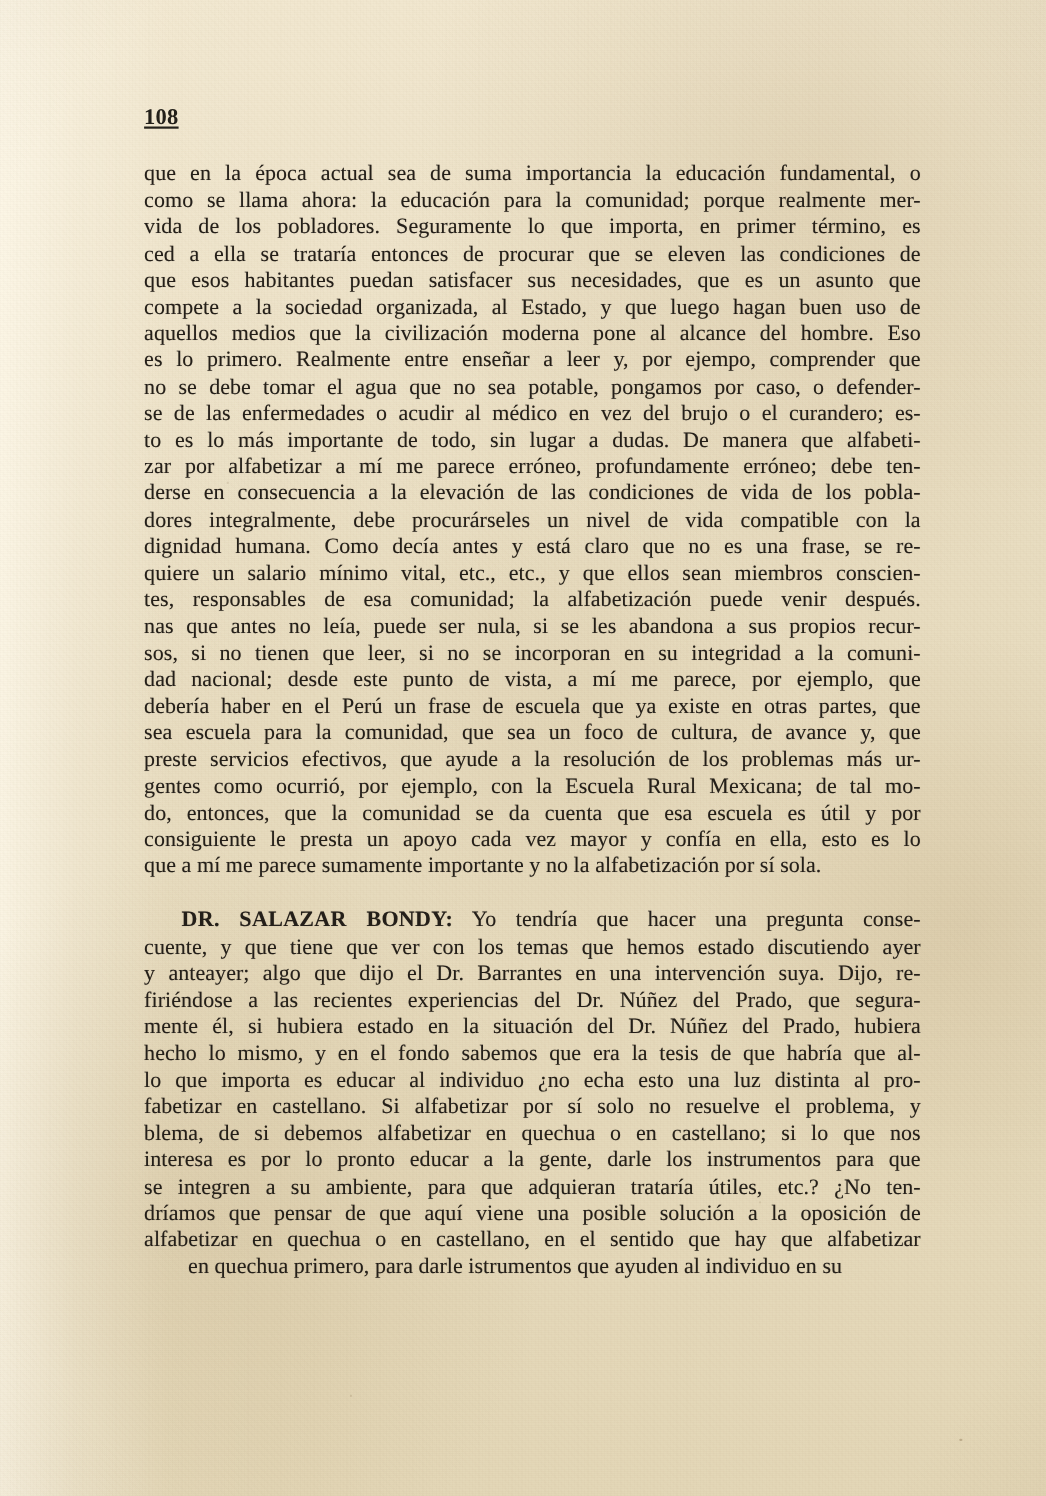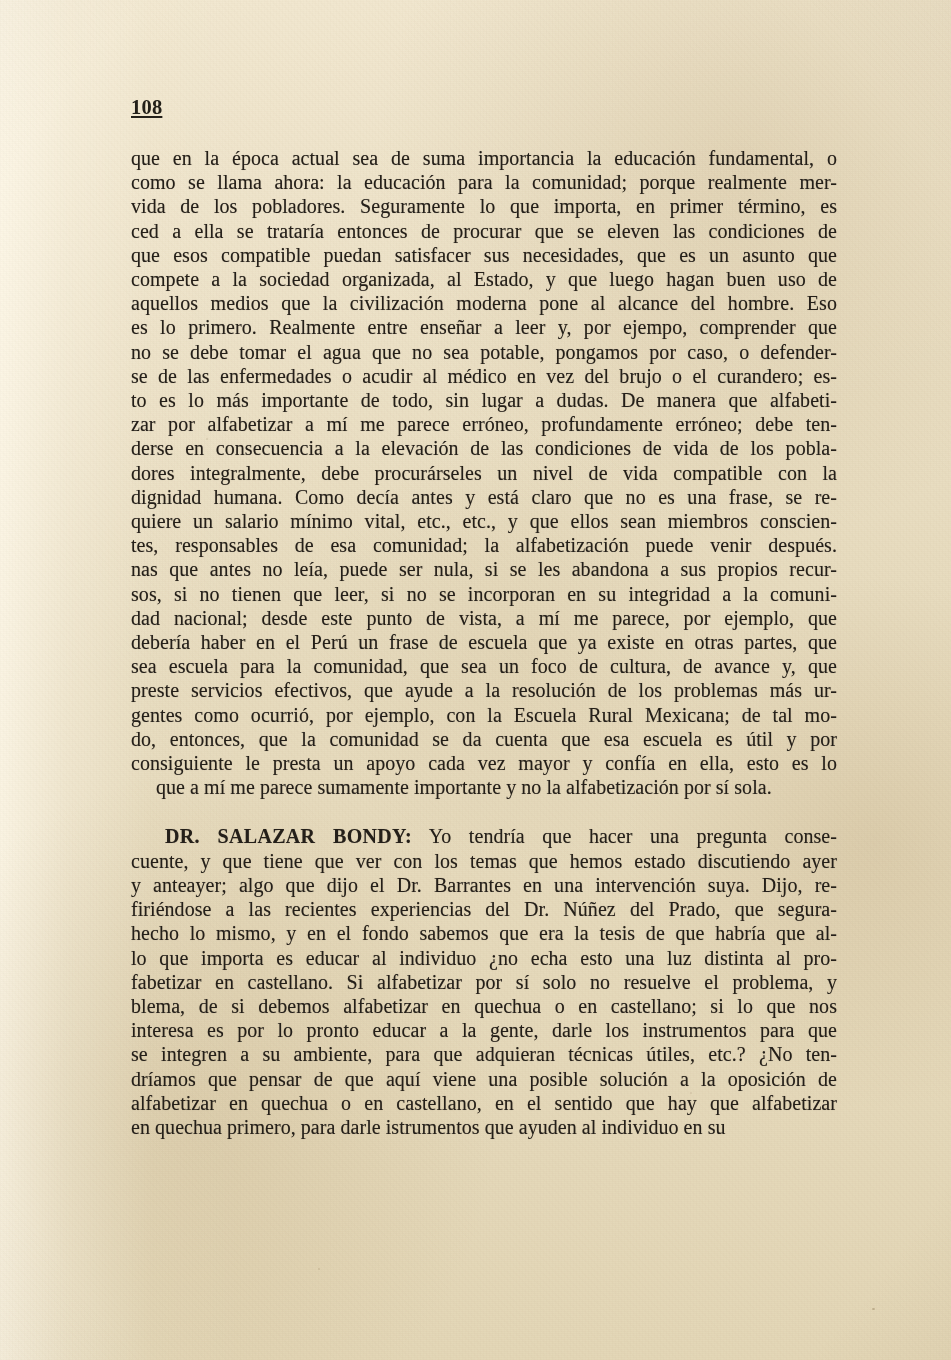--- a/index.html
+++ b/index.html
@@ -112,21 +112,21 @@
 
   <div class="folio">108</div>
 
   <div class="textblock">
 
     <p class="para" id="p0">
         <span class="line j">que en la época actual sea de suma importancia la educación fundamental, o</span>
         <span class="line j">como se llama ahora: la educación para la comunidad; porque realmente mer-</span>
         <span class="line j">vida de los pobladores. Seguramente lo que importa, en primer término, es</span>
         <span class="line j">ced a ella se trataría entonces de procurar que se eleven las condiciones de</span>
-        <span class="line j">que esos compatible puedan satisfacer sus necesidades, que es un asunto que</span>
+        <span class="line j">que esos habitantes puedan satisfacer sus necesidades, que es un asunto que</span>
         <span class="line j">compete a la sociedad organizada, al Estado, y que luego hagan buen uso de</span>
         <span class="line j">aquellos medios que la civilización moderna pone al alcance del hombre. Eso</span>
         <span class="line j">es lo primero. Realmente entre enseñar a leer y, por ejempo, comprender que</span>
         <span class="line j">no se debe tomar el agua que no sea potable, pongamos por caso, o defender-</span>
         <span class="line j">se de las enfermedades o acudir al médico en vez del brujo o el curandero; es-</span>
         <span class="line j">to es lo más importante de todo, sin lugar a dudas. De manera que alfabeti-</span>
         <span class="line j">zar por alfabetizar a mí me parece erróneo, profundamente erróneo; debe ten-</span>
         <span class="line j">derse en consecuencia a la elevación de las condiciones de vida de los pobla-</span>
         <span class="line j">dores integralmente, debe procurárseles un nivel de vida compatible con la</span>
         <span class="line j">dignidad humana. Como decía antes y está claro que no es una frase, se re-</span>
@@ -134,33 +134,34 @@
         <span class="line j">tes, responsables de esa comunidad; la alfabetización puede venir después.</span>
         <span class="line j">nas que antes no leía, puede ser nula, si se les abandona a sus propios recur-</span>
         <span class="line j">sos, si no tienen que leer, si no se incorporan en su integridad a la comuni-</span>
         <span class="line j">dad nacional; desde este punto de vista, a mí me parece, por ejemplo, que</span>
         <span class="line j">debería haber en el Perú un frase de escuela que ya existe en otras partes, que</span>
         <span class="line j">sea escuela para la comunidad, que sea un foco de cultura, de avance y, que</span>
         <span class="line j">preste servicios efectivos, que ayude a la resolución de los problemas más ur-</span>
         <span class="line j">gentes como ocurrió, por ejemplo, con la Escuela Rural Mexicana; de tal mo-</span>
         <span class="line j">do, entonces, que la comunidad se da cuenta que esa escuela es útil y por</span>
         <span class="line j">consiguiente le presta un apoyo cada vez mayor y confía en ella, esto es lo</span>
-        <span class="line j" style="text-align-last: left; margin-left: 25px;">que a mí me parece sumamente importante y no la alfabetización por sí sola.</span>
+        <span class="line j" style="text-align-last: left;">que a mí me parece sumamente importante y no la alfabetización por sí sola.</span>
       </p>
 
     <p class="para" id="p1">
         <span class="line j"><span class="indent-space"></span><span class="speaker">DR. SALAZAR BONDY:</span><span> Yo tendría que hacer una pregunta conse-</span></span>
         <span class="line j">cuente, y que tiene que ver con los temas que hemos estado discutiendo ayer</span>
         <span class="line j">y anteayer; algo que dijo el Dr. Barrantes en una intervención suya. Dijo, re-</span>
         <span class="line j">firiéndose a las recientes experiencias del Dr. Núñez del Prado, que segura-</span>
+        <span class="line j">mente él, si hubiera estado en la situación del Dr. Núñez del Prado, hubiera</span>
         <span class="line j">hecho lo mismo, y en el fondo sabemos que era la tesis de que habría que al-</span>
         <span class="line j">lo que importa es educar al individuo ¿no echa esto una luz distinta al pro-</span>
         <span class="line j">fabetizar en castellano. Si alfabetizar por sí solo no resuelve el problema, y</span>
         <span class="line j">blema, de si debemos alfabetizar en quechua o en castellano; si lo que nos</span>
         <span class="line j">interesa es por lo pronto educar a la gente, darle los instrumentos para que</span>
-        <span class="line j">se integren a su ambiente, para que adquieran técnicas útiles, etc.?  ¿No ten-</span>
+        <span class="line j">se integren a su ambiente, para que adquieran trataría útiles, etc.?  ¿No ten-</span>
         <span class="line j">dríamos que pensar de que aquí viene una posible solución a la oposición de</span>
         <span class="line j">alfabetizar en quechua o en castellano, en el sentido que hay que alfabetizar</span>
-        <span class="line j" style="text-align-last: left;">en quechua primero, para darle istrumentos que ayuden al individuo en su</span>
+        <span class="line j" style="text-align-last: left; margin-left: 40px;">en quechua primero, para darle istrumentos que ayuden al individuo en su</span>
       </p>
 
   </div>
 </div>
 
 </body></html>

